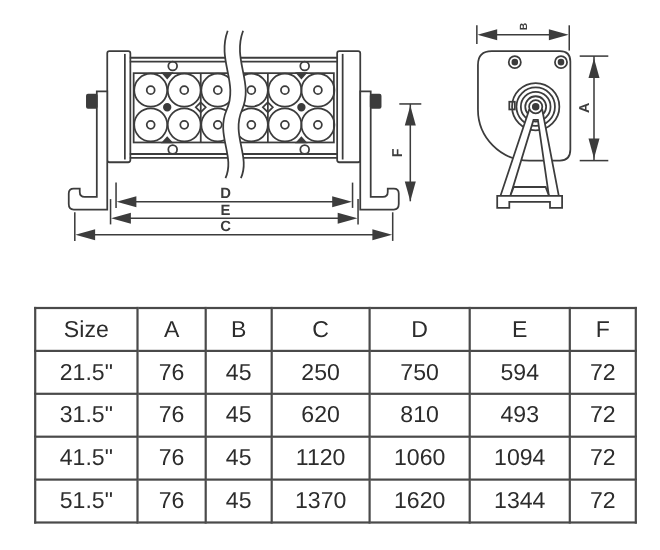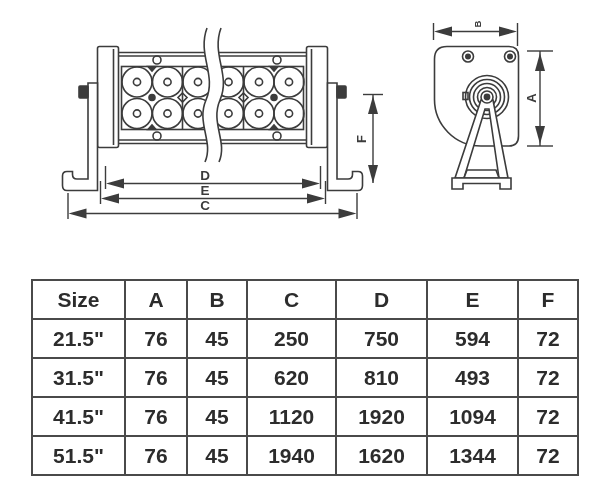--- a/index.html
+++ b/index.html
@@ -10,21 +10,21 @@
   svg{color:var(--line,#3c3c3c);display:block;}
   svg text{fill:var(--line,#3c3c3c);font-family:"Liberation Sans",sans-serif;font-weight:bold;}
   .spec-table{
     position:absolute;left:31px;top:279px;width:546px;
     border-collapse:collapse;table-layout:fixed;
     font-size:21px;color:var(--text,#2c2c2c);
   }
   .spec-table td,.spec-table th{
     border:2px solid var(--tborder,#4a4a4a);
     text-align:center;vertical-align:middle;
-    height:37px;padding:0;font-weight:bold;white-space:nowrap;overflow:hidden;
+    height:37px;padding:0;font-weight:normal;white-space:nowrap;overflow:hidden;
   }
 </style>
 </head>
 <body>
 
 <div class="canvas">
 
   <svg width="600" height="262" viewBox="0 0 600 262">
 
     <g stroke="currentColor" fill="none" stroke-width="1.6">
@@ -234,28 +234,28 @@
         <td>620</td>
         <td>810</td>
         <td>493</td>
         <td>72</td>
       </tr>
       <tr>
         <td>41.5"</td>
         <td>76</td>
         <td>45</td>
         <td>1120</td>
-        <td>1920</td>
+        <td>1060</td>
         <td>1094</td>
         <td>72</td>
       </tr>
       <tr>
         <td>51.5"</td>
         <td>76</td>
         <td>45</td>
-        <td>1940</td>
+        <td>1370</td>
         <td>1620</td>
         <td>1344</td>
         <td>72</td>
       </tr>
     </tbody>
   </table>
 </div>
 
 </body></html>

